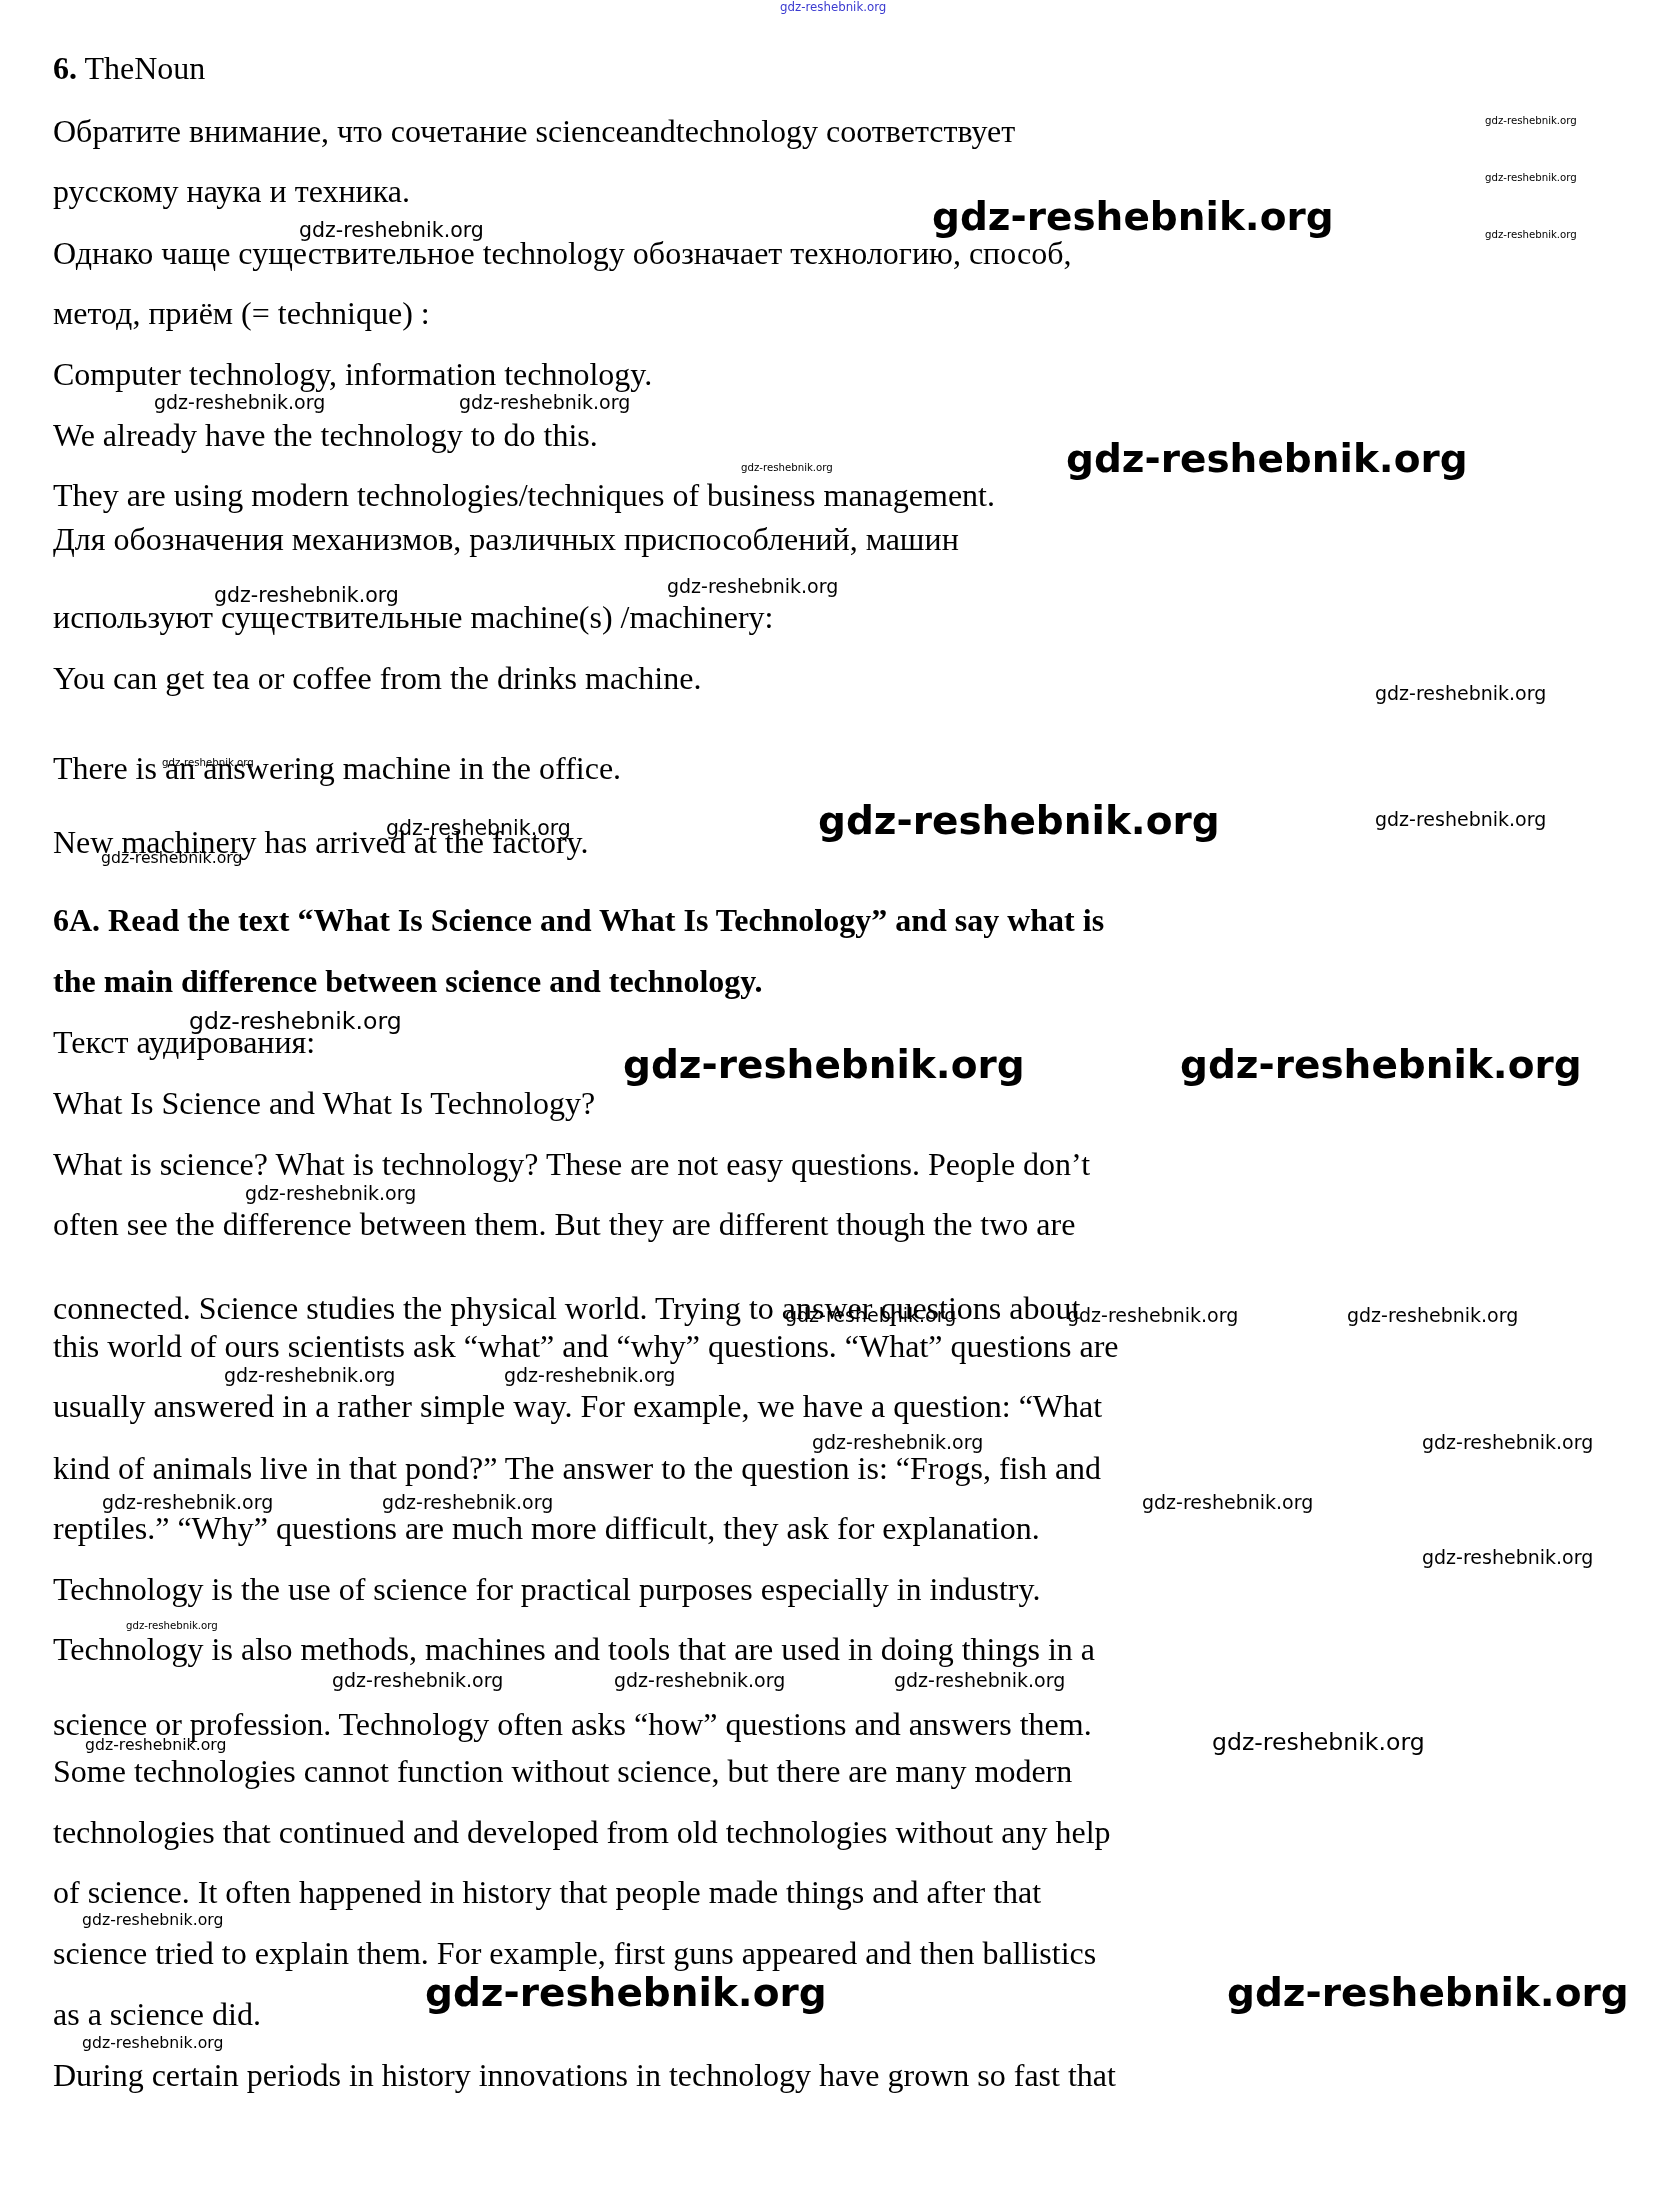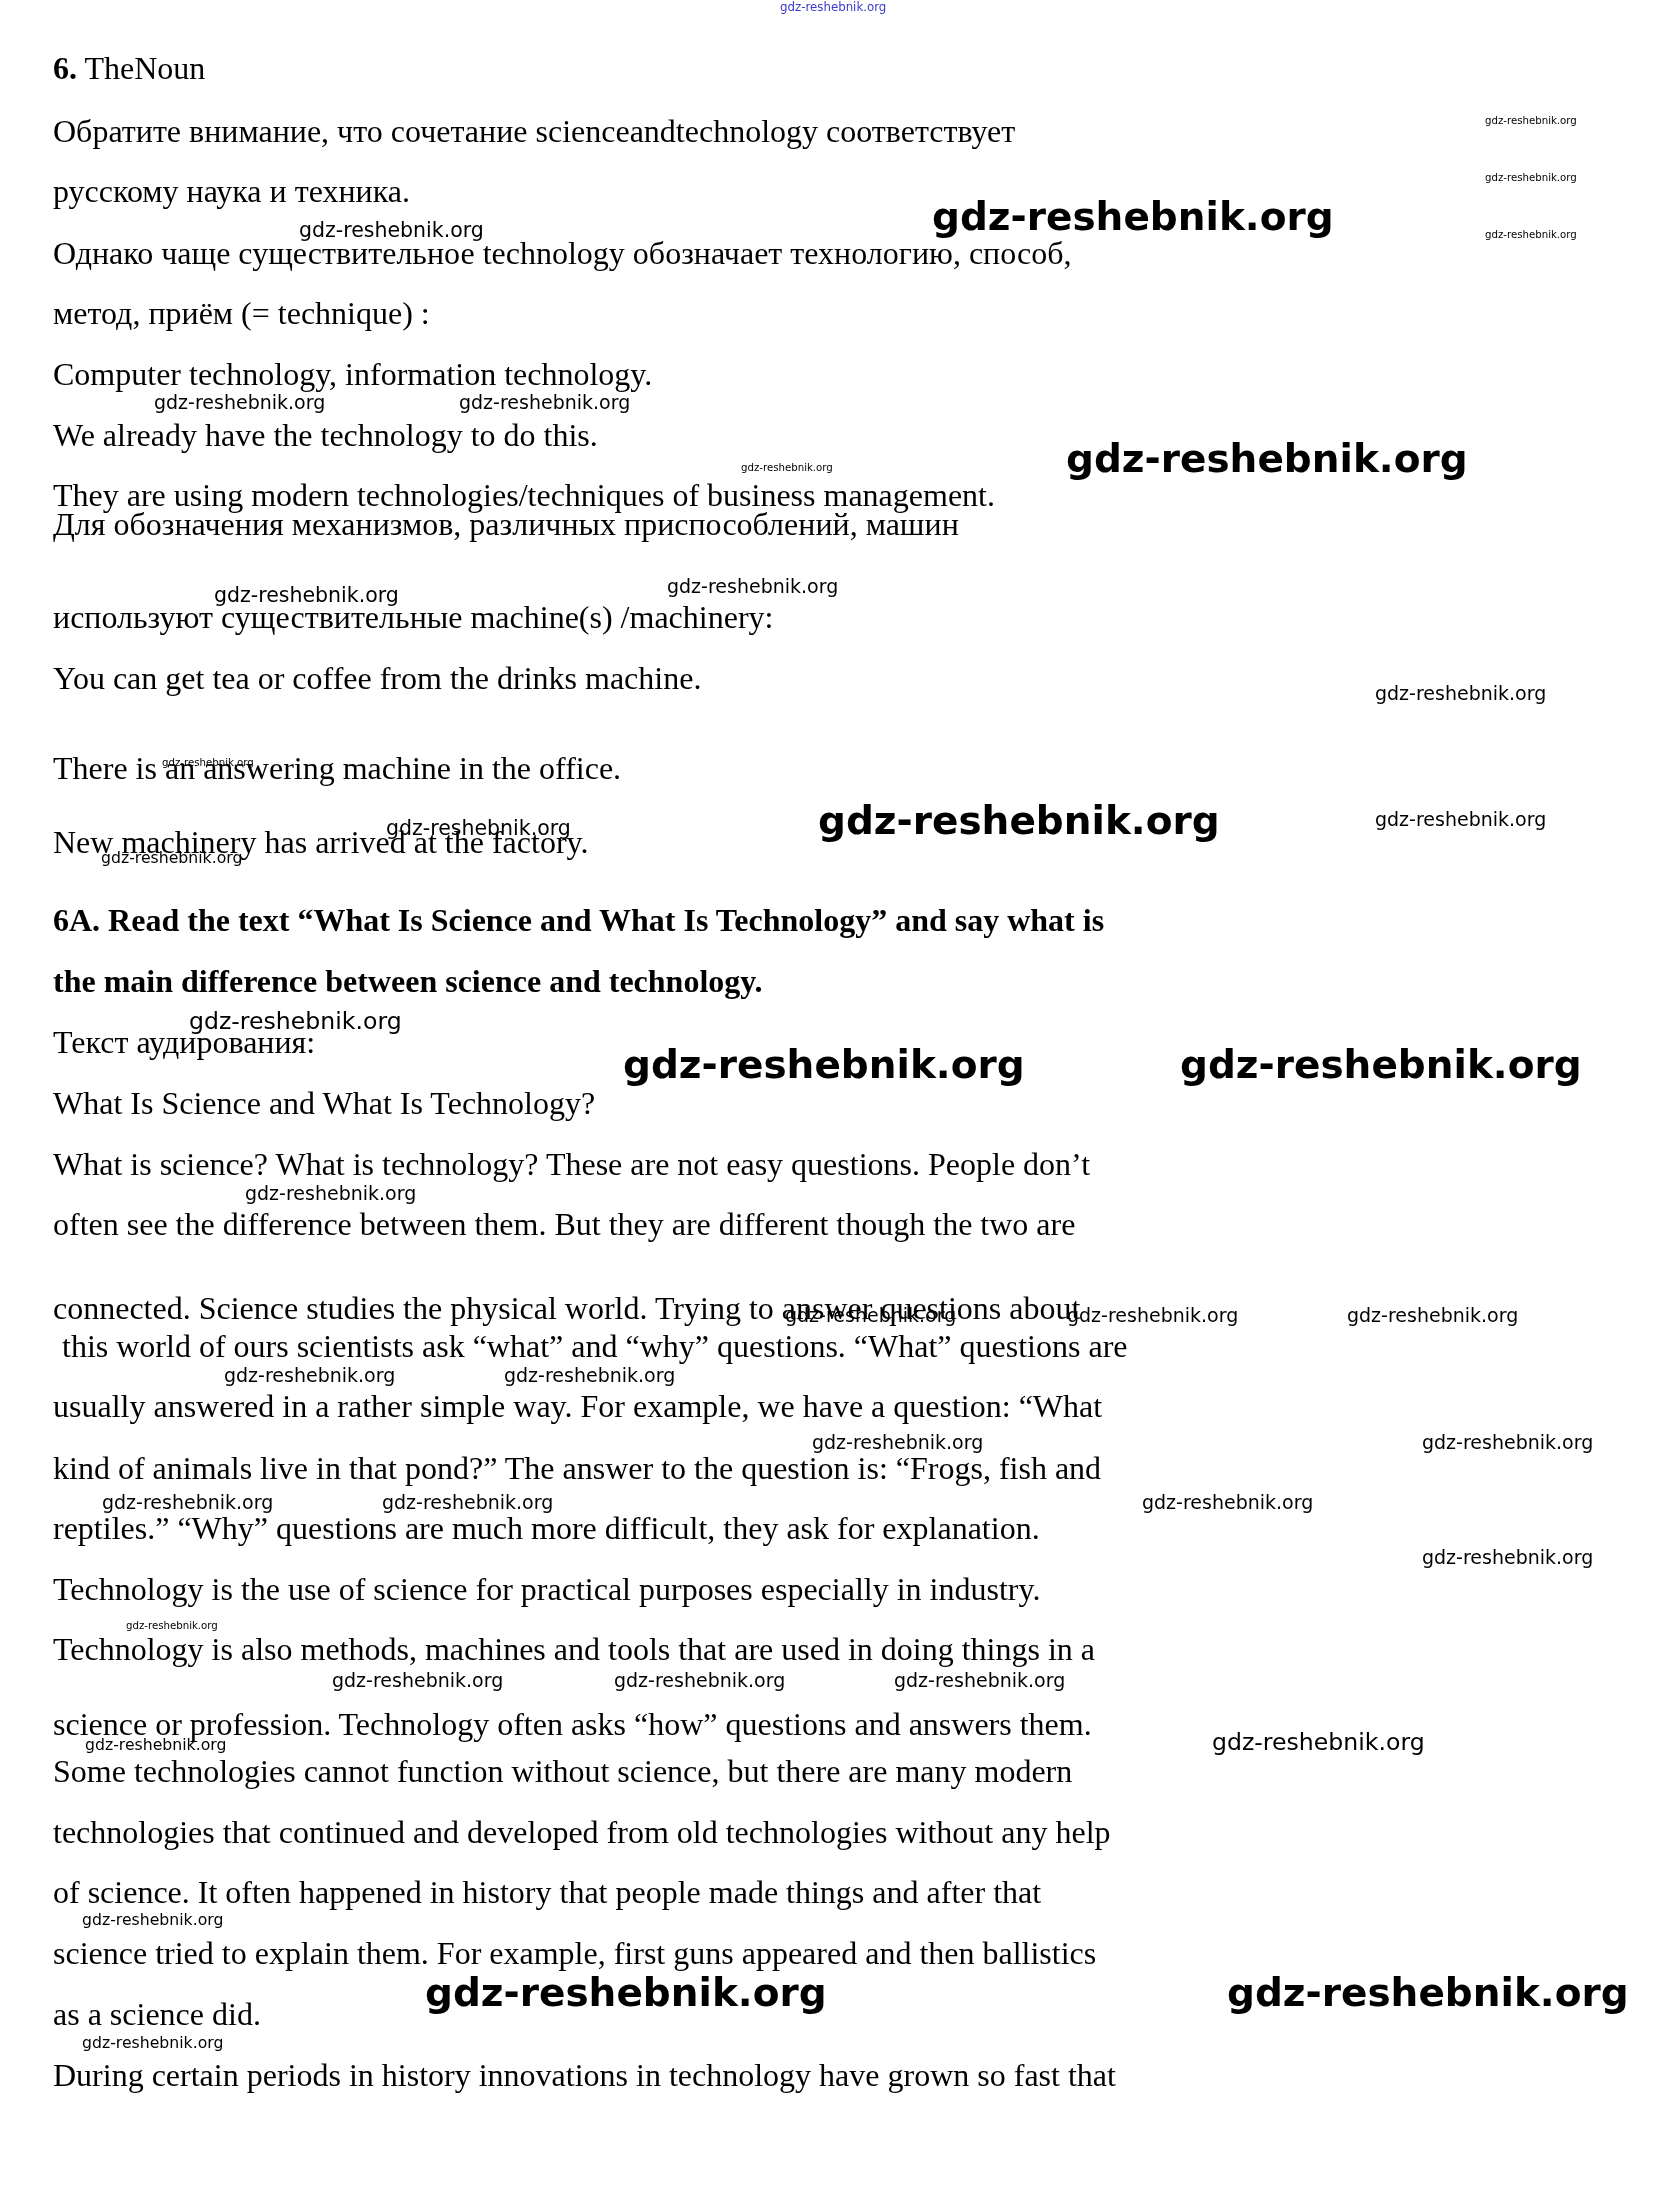--- a/index.html
+++ b/index.html
@@ -34,35 +34,35 @@
     <span>TheNoun</span>
   </div>
 
   <div class="line" style="top:115px;">Обратите внимание, что сочетание scienceandtechnology соответствует</div>
   <div class="line" style="top:175px;">русскому наука и техника.</div>
   <div class="line" style="top:237px;">Однако чаще существительное technology обозначает технологию, способ,</div>
   <div class="line" style="top:297px;">метод, приём (= technique) :</div>
   <div class="line" style="top:358px;">Computer technology, information technology.</div>
   <div class="line" style="top:419px;">We already have the technology to do this.</div>
   <div class="line" style="top:479px;">They are using modern technologies/techniques of business management.</div>
-  <div class="line" style="top:508px;text-align:right;">Для обозначения механизмов, различных приспособлений, машин</div>
+  <div class="line" style="top:523px;text-align:right;">Для обозначения механизмов, различных приспособлений, машин</div>
   <div class="line" style="top:601px;">используют существительные machine(s) /machinery:</div>
   <div class="line" style="top:662px;">You can get tea or coffee from the drinks machine.</div>
   <div class="line" style="top:722px;margin-top:30px;">There is an answering machine in the office.</div>
   <div class="line" style="top:783px;margin-top:43px;">New machinery has arrived at the factory.</div>
 
   <div class="line bold" style="top:904px;">6A. Read the text “What Is Science and What Is Technology” and say what is</div>
   <div class="line bold" style="top:965px;">the main difference between science and technology.</div>
   <div class="line" style="top:1026px;">Текст аудирования:</div>
   <div class="line" style="top:1087px;">What Is Science and What Is Technology?</div>
 
   <div class="line" style="top:1148px;">What is science? What is technology? These are not easy questions. People don’t</div>
   <div class="line" style="top:1208px;">often see the difference between them. But they are different though the two are</div>
   <div class="line" style="top:1292px;font-family:Liberation Serif, serif;">connected. Science studies the physical world. Trying to answer questions about</div>
-  <div class="line" style="top:1330px;margin-left:9px;">this world of ours scientists ask “what” and “why” questions. “What” questions are</div>
+  <div class="line" style="top:1330px;">this world of ours scientists ask “what” and “why” questions. “What” questions are</div>
   <div class="line" style="top:1390px;">usually answered in a rather simple way. For example, we have a question: “What</div>
   <div class="line" style="top:1452px;">kind of animals live in that pond?” The answer to the question is: “Frogs, fish and</div>
   <div class="line" style="top:1512px;">reptiles.” “Why” questions are much more difficult, they ask for explanation.</div>
   <div class="line" style="top:1573px;">Technology is the use of science for practical purposes especially in industry.</div>
   <div class="line" style="top:1633px;">Technology is also methods, machines and tools that are used in doing things in a</div>
   <div class="line" style="top:1684px;margin-top:24px;">science or profession. Technology often asks “how” questions and answers them.</div>
   <div class="line" style="top:1755px;">Some technologies cannot function without science, but there are many modern</div>
   <div class="line" style="top:1816px;">technologies that continued and developed from old technologies without any help</div>
   <div class="line" style="top:1876px;">of science. It often happened in history that people made things and after that</div>
   <div class="line" style="top:1937px;">science tried to explain them. For example, first guns appeared and then ballistics</div>

